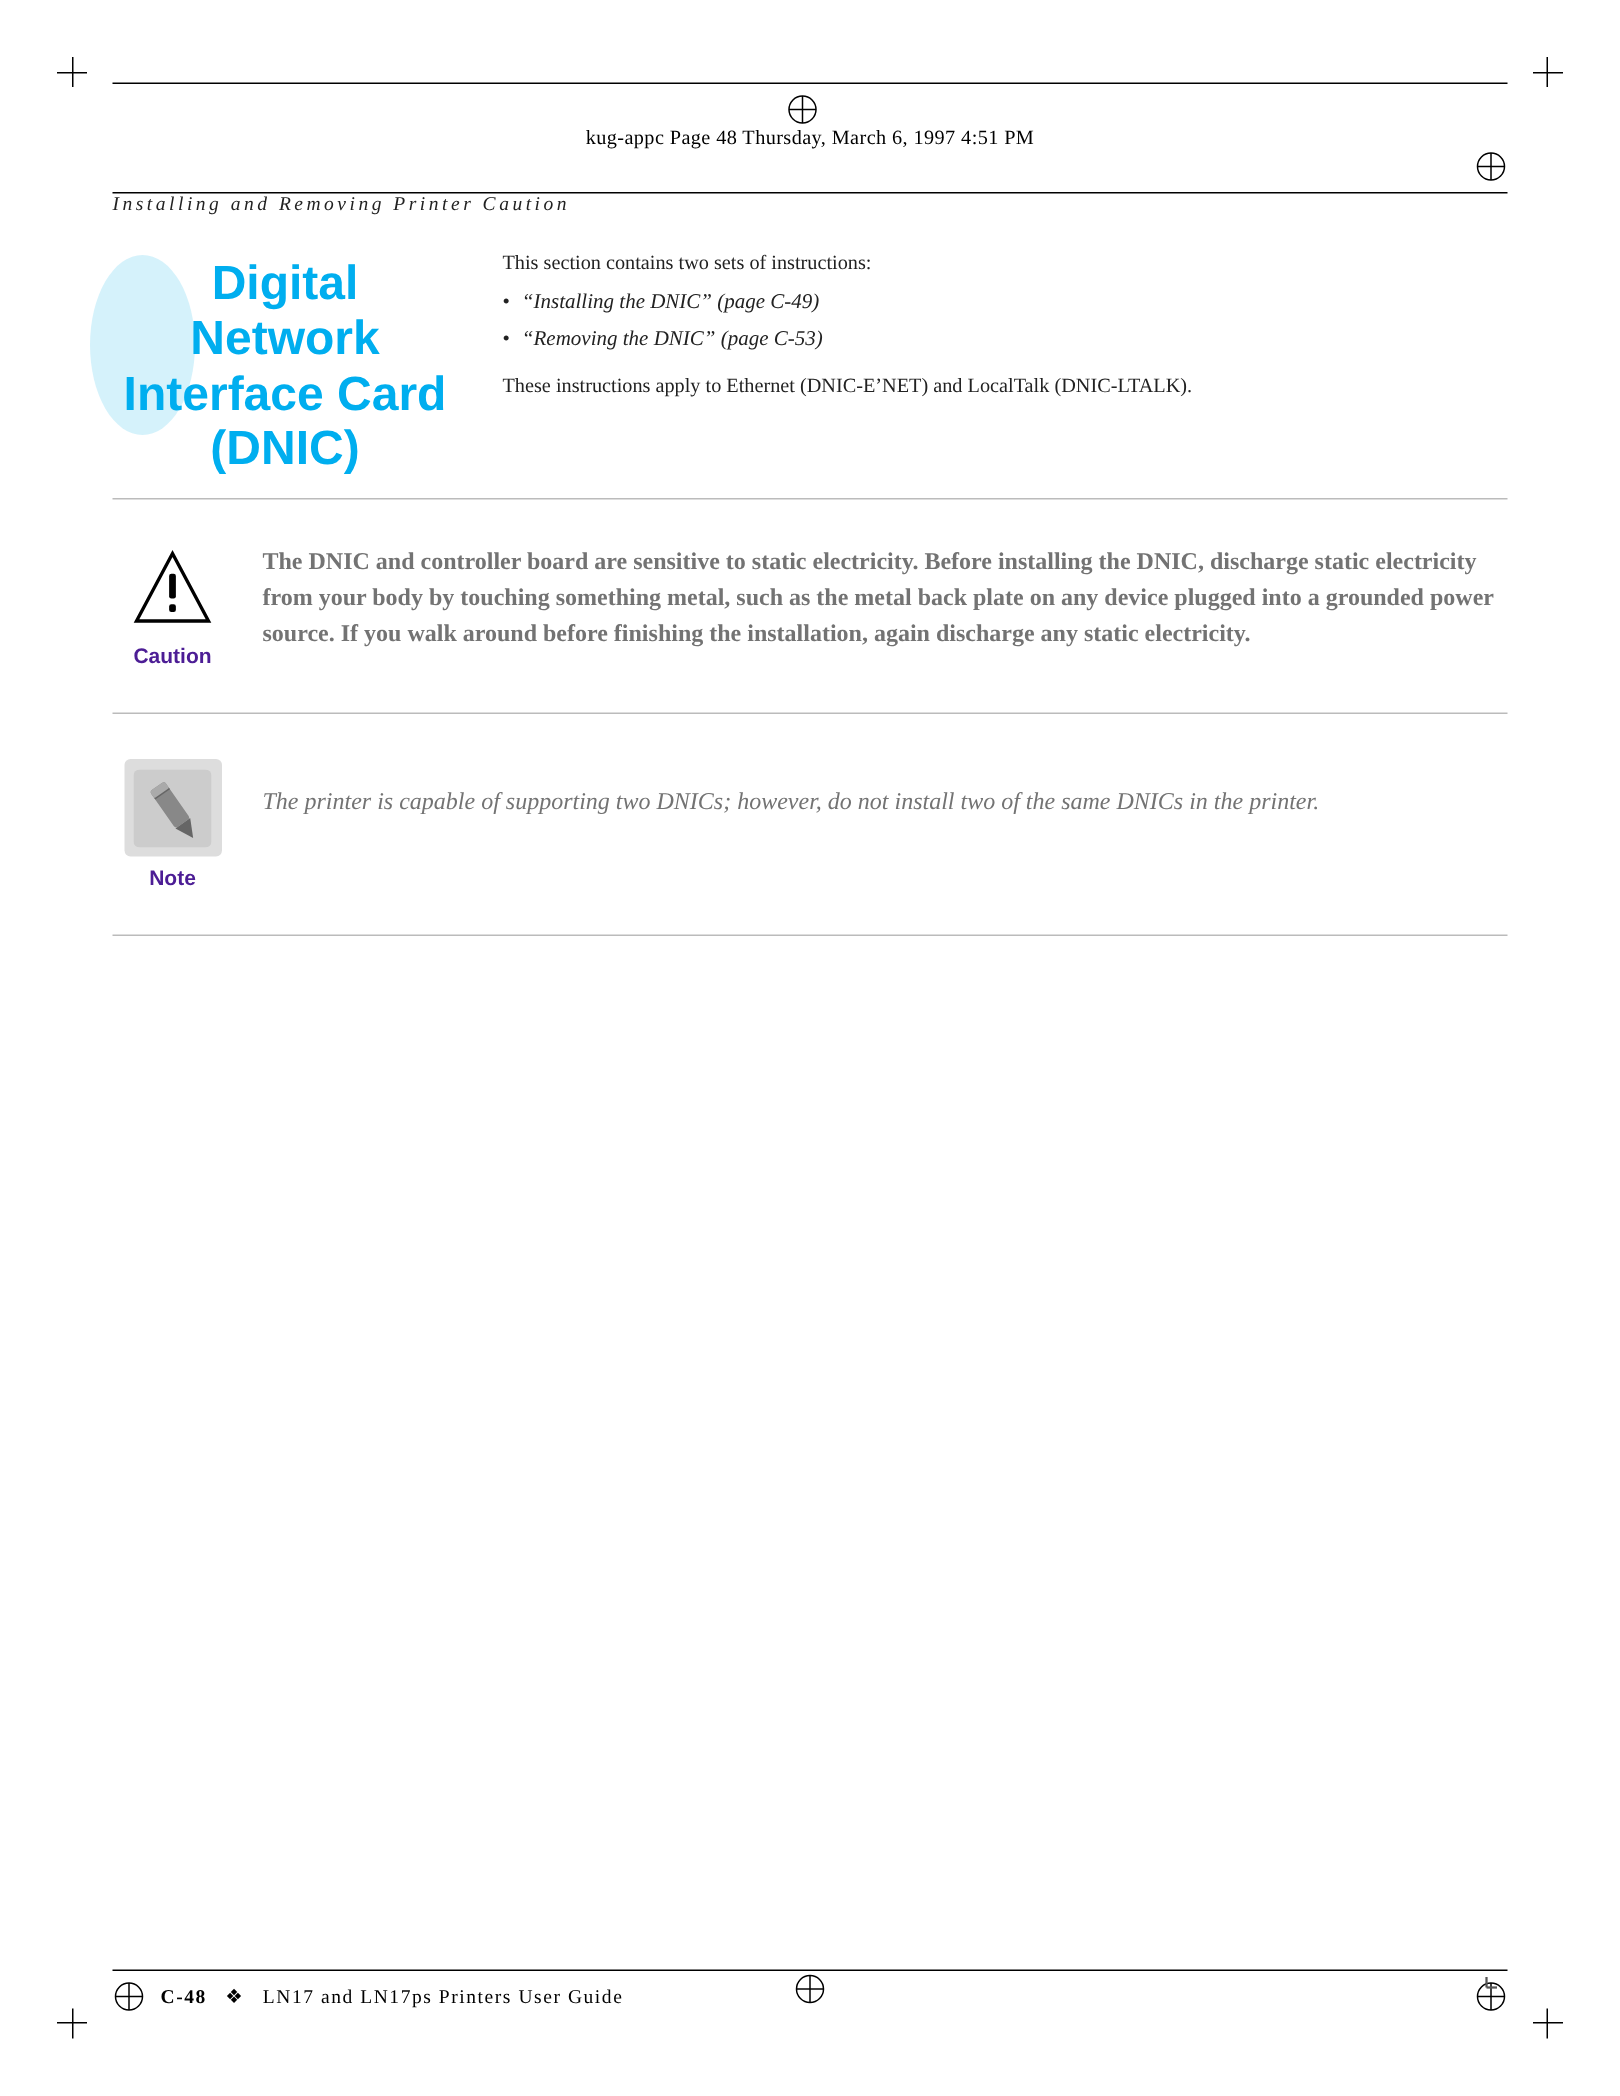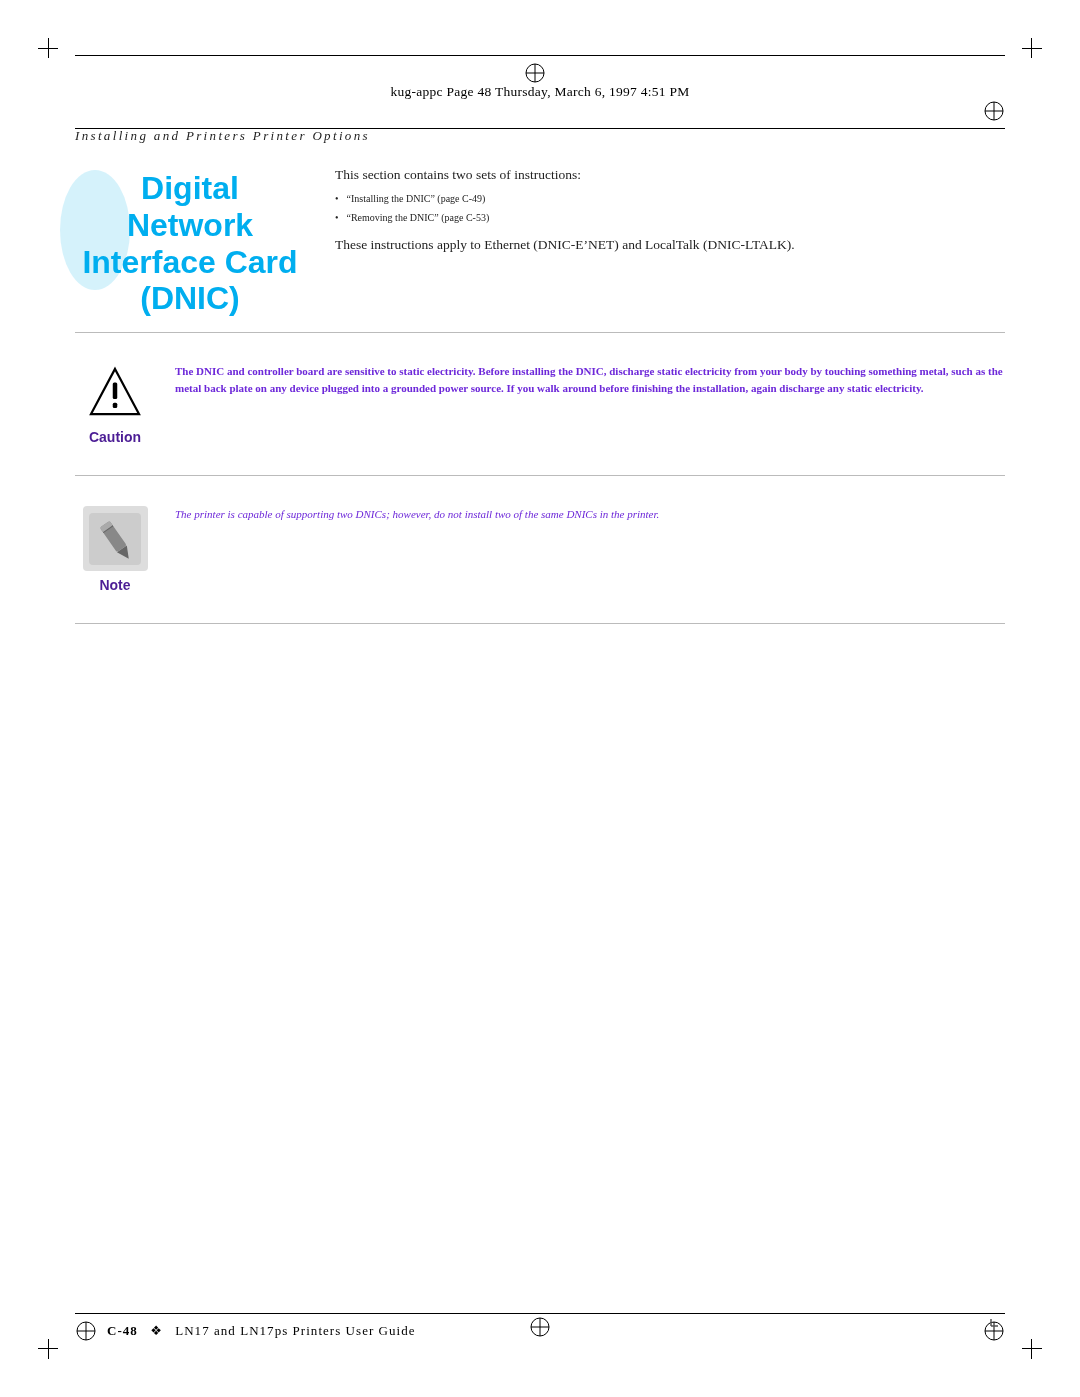--- a/index.html
+++ b/index.html
@@ -152,21 +152,22 @@
 
     .bullet-list {
       list-style: none;
       margin: 4px 0 10px 0;
       padding: 0;
     }
     .bullet-list li {
       display: flex;
       gap: 8px;
       margin-bottom: 4px;
-      font-size: 10px;
+      font-size: 14px;
+      font-style: italic;
       font-family: 'Times New Roman', Times, serif;
     }
     .bullet-list li::before {
       content: '•';
       font-style: normal;
       flex-shrink: 0;
     }
 
     
     .divider {
@@ -194,34 +195,35 @@
 
     .notice-label {
       font-size: 14px;
       font-weight: bold;
       color: #4c1d95;
       font-family: Arial, Helvetica, sans-serif;
     }
 
     .notice-body {
       flex: 1;
-      font-size: 11px;
+      font-size: 16px;
       line-height: 1.5;
-      color: #6d28d9;
+      color: #737373;
     }
 
     .notice-body p {
       margin-bottom: 10px;
     }
     .notice-body p:last-child {
       margin-bottom: 0;
     }
 
     .notice-body .italic-note {
       font-style: italic;
+      margin-top: 17px;
     }
 
     
     .warning-triangle {
       width: 60px;
       height: 60px;
     }
 
     
     .note-icon-box {
@@ -298,21 +300,21 @@
     </svg>
     <span class="header-text">kug-appc  Page 48  Thursday, March 6, 1997  4:51 PM</span>
 
     <svg class="header-reg-right" viewBox="0 0 22 22">
       <circle cx="11" cy="11" r="9" fill="none" stroke="#000" stroke-width="1"></circle>
       <line x1="11" y1="2" x2="11" y2="20" stroke="#000" stroke-width="1"></line>
       <line x1="2" y1="11" x2="20" y2="11" stroke="#000" stroke-width="1"></line>
     </svg>
   </div>
 
-  <div class="section-label">Installing and Printers Printer Options</div>
+  <div class="section-label">Installing and Removing Printer Caution</div>
 
   <div class="title-blob"></div>
 
   <div class="content-area">
 
     <div class="intro-section">
 
       <div class="title-col" style="position:relative; z-index:1;">
         <h1>
           <span>Digital</span><br>

